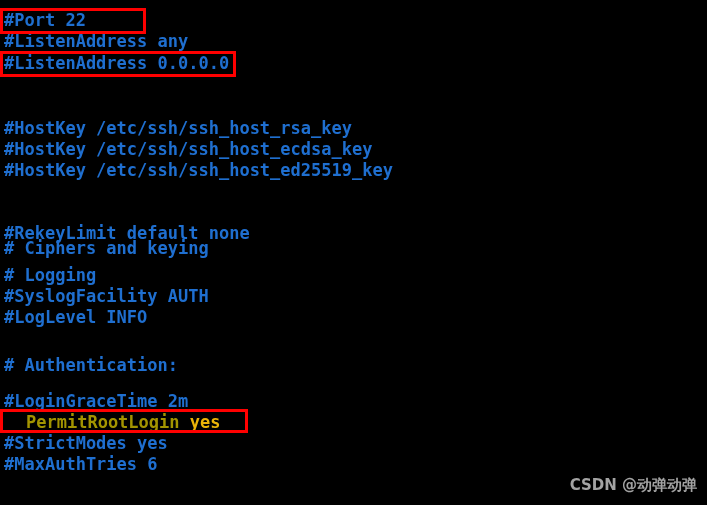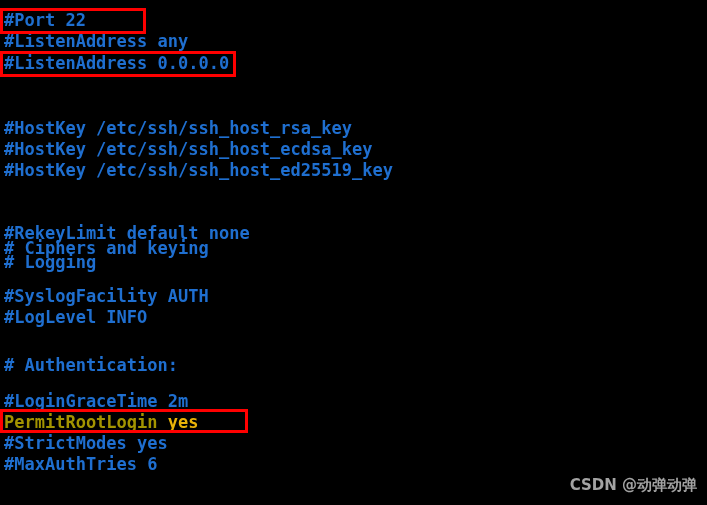--- a/index.html
+++ b/index.html
@@ -29,21 +29,21 @@
     position: absolute;
     left: 4px;
     height: 21px;
     line-height: 21px;
     font-size: 17px;
     white-space: pre;
     letter-spacing: 0px;
     color: #1f6fd0;
   }
   .tok-comment { color: #1f6fd0; }
-  .tok-keyword { color: #a39400; }
+  .tok-keyword { color: #a39400; padding-left: 22px; }
   .tok-value   { color: #eab308; }
   .hl-box {
     position: absolute;
     border: 3px solid #ff0000;
     box-sizing: border-box;
     pointer-events: none;
     background: transparent;
   }
   #watermark {
     position: absolute;
@@ -65,21 +65,21 @@
       <div class="line" style="top: 31px;"><span class="tok-comment">#ListenAddress any</span></div>
       <div class="line" style="top: 53px;"><span class="tok-comment">#ListenAddress 0.0.0.0</span></div>
       <div class="line" style="top: 97px;"><span class="tok-comment"></span></div>
       <div class="line" style="top: 118px;"><span class="tok-comment">#HostKey /etc/ssh/ssh_host_rsa_key</span></div>
       <div class="line" style="top: 139px;"><span class="tok-comment">#HostKey /etc/ssh/ssh_host_ecdsa_key</span></div>
       <div class="line" style="top: 160px;"><span class="tok-comment">#HostKey /etc/ssh/ssh_host_ed25519_key</span></div>
       <div class="line" style="top: 181px;"><span class="tok-comment"></span></div>
       <div class="line" style="top: 208px; margin-top: 30px;"><span class="tok-comment"># Ciphers and keying</span></div>
       <div class="line" style="top: 223px;"><span class="tok-comment">#RekeyLimit default none</span></div>
       <div class="line" style="top: 244px;"><span class="tok-comment"></span></div>
-      <div class="line" style="top: 252px;"><span class="tok-comment"># Logging</span></div>
+      <div class="line" style="top: 265px;"><span class="tok-comment"># Logging</span></div>
       <div class="line" style="top: 286px;"><span class="tok-comment">#SyslogFacility AUTH</span></div>
       <div class="line" style="top: 307px;"><span class="tok-comment">#LogLevel INFO</span></div>
       <div class="line" style="top: 328px;"><span class="tok-comment"></span></div>
       <div class="line" style="top: 349px; margin-top: 6px;"><span class="tok-comment"># Authentication:</span></div>
       <div class="line" style="top: 370px;"><span class="tok-comment"></span></div>
       <div class="line" style="top: 391px;"><span class="tok-comment">#LoginGraceTime 2m</span></div>
       <div class="line" style="top: 412px;"><span class="tok-keyword">PermitRootLogin</span><span> </span><span class="tok-value">yes</span></div>
       <div class="line" style="top: 433px;"><span class="tok-comment">#StrictModes yes</span></div>
       <div class="line" style="top: 454px;"><span class="tok-comment">#MaxAuthTries 6</span></div>
     </div>

